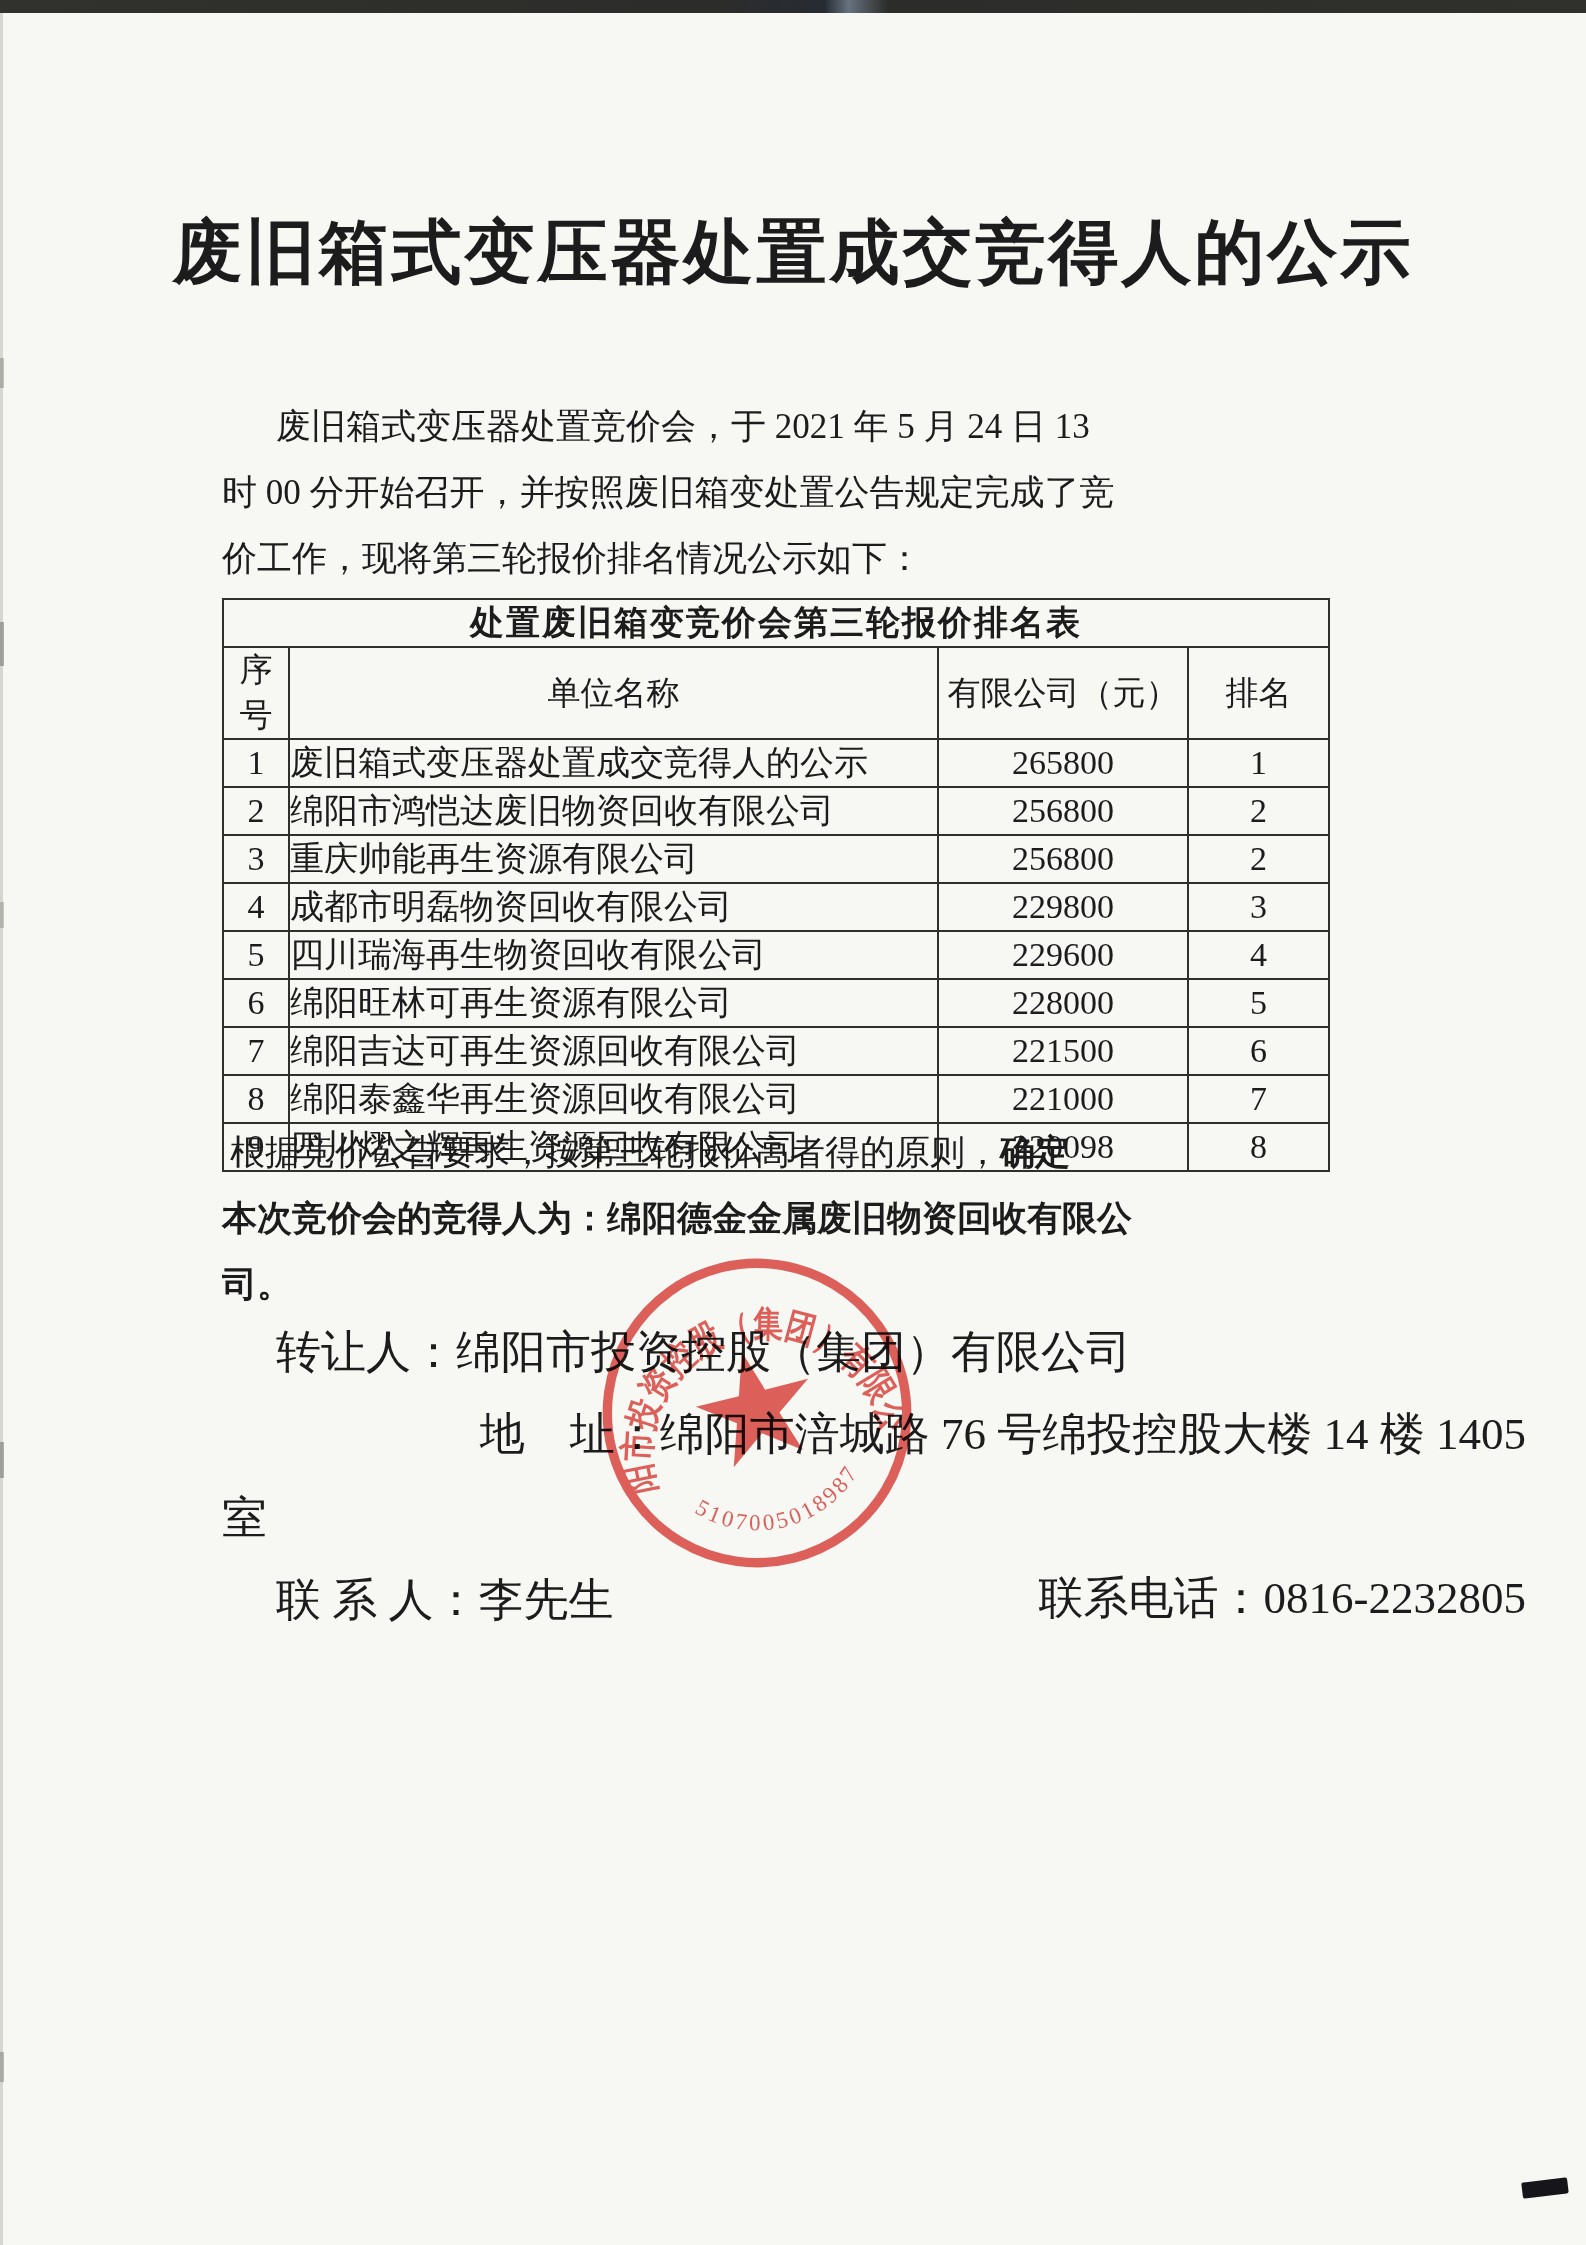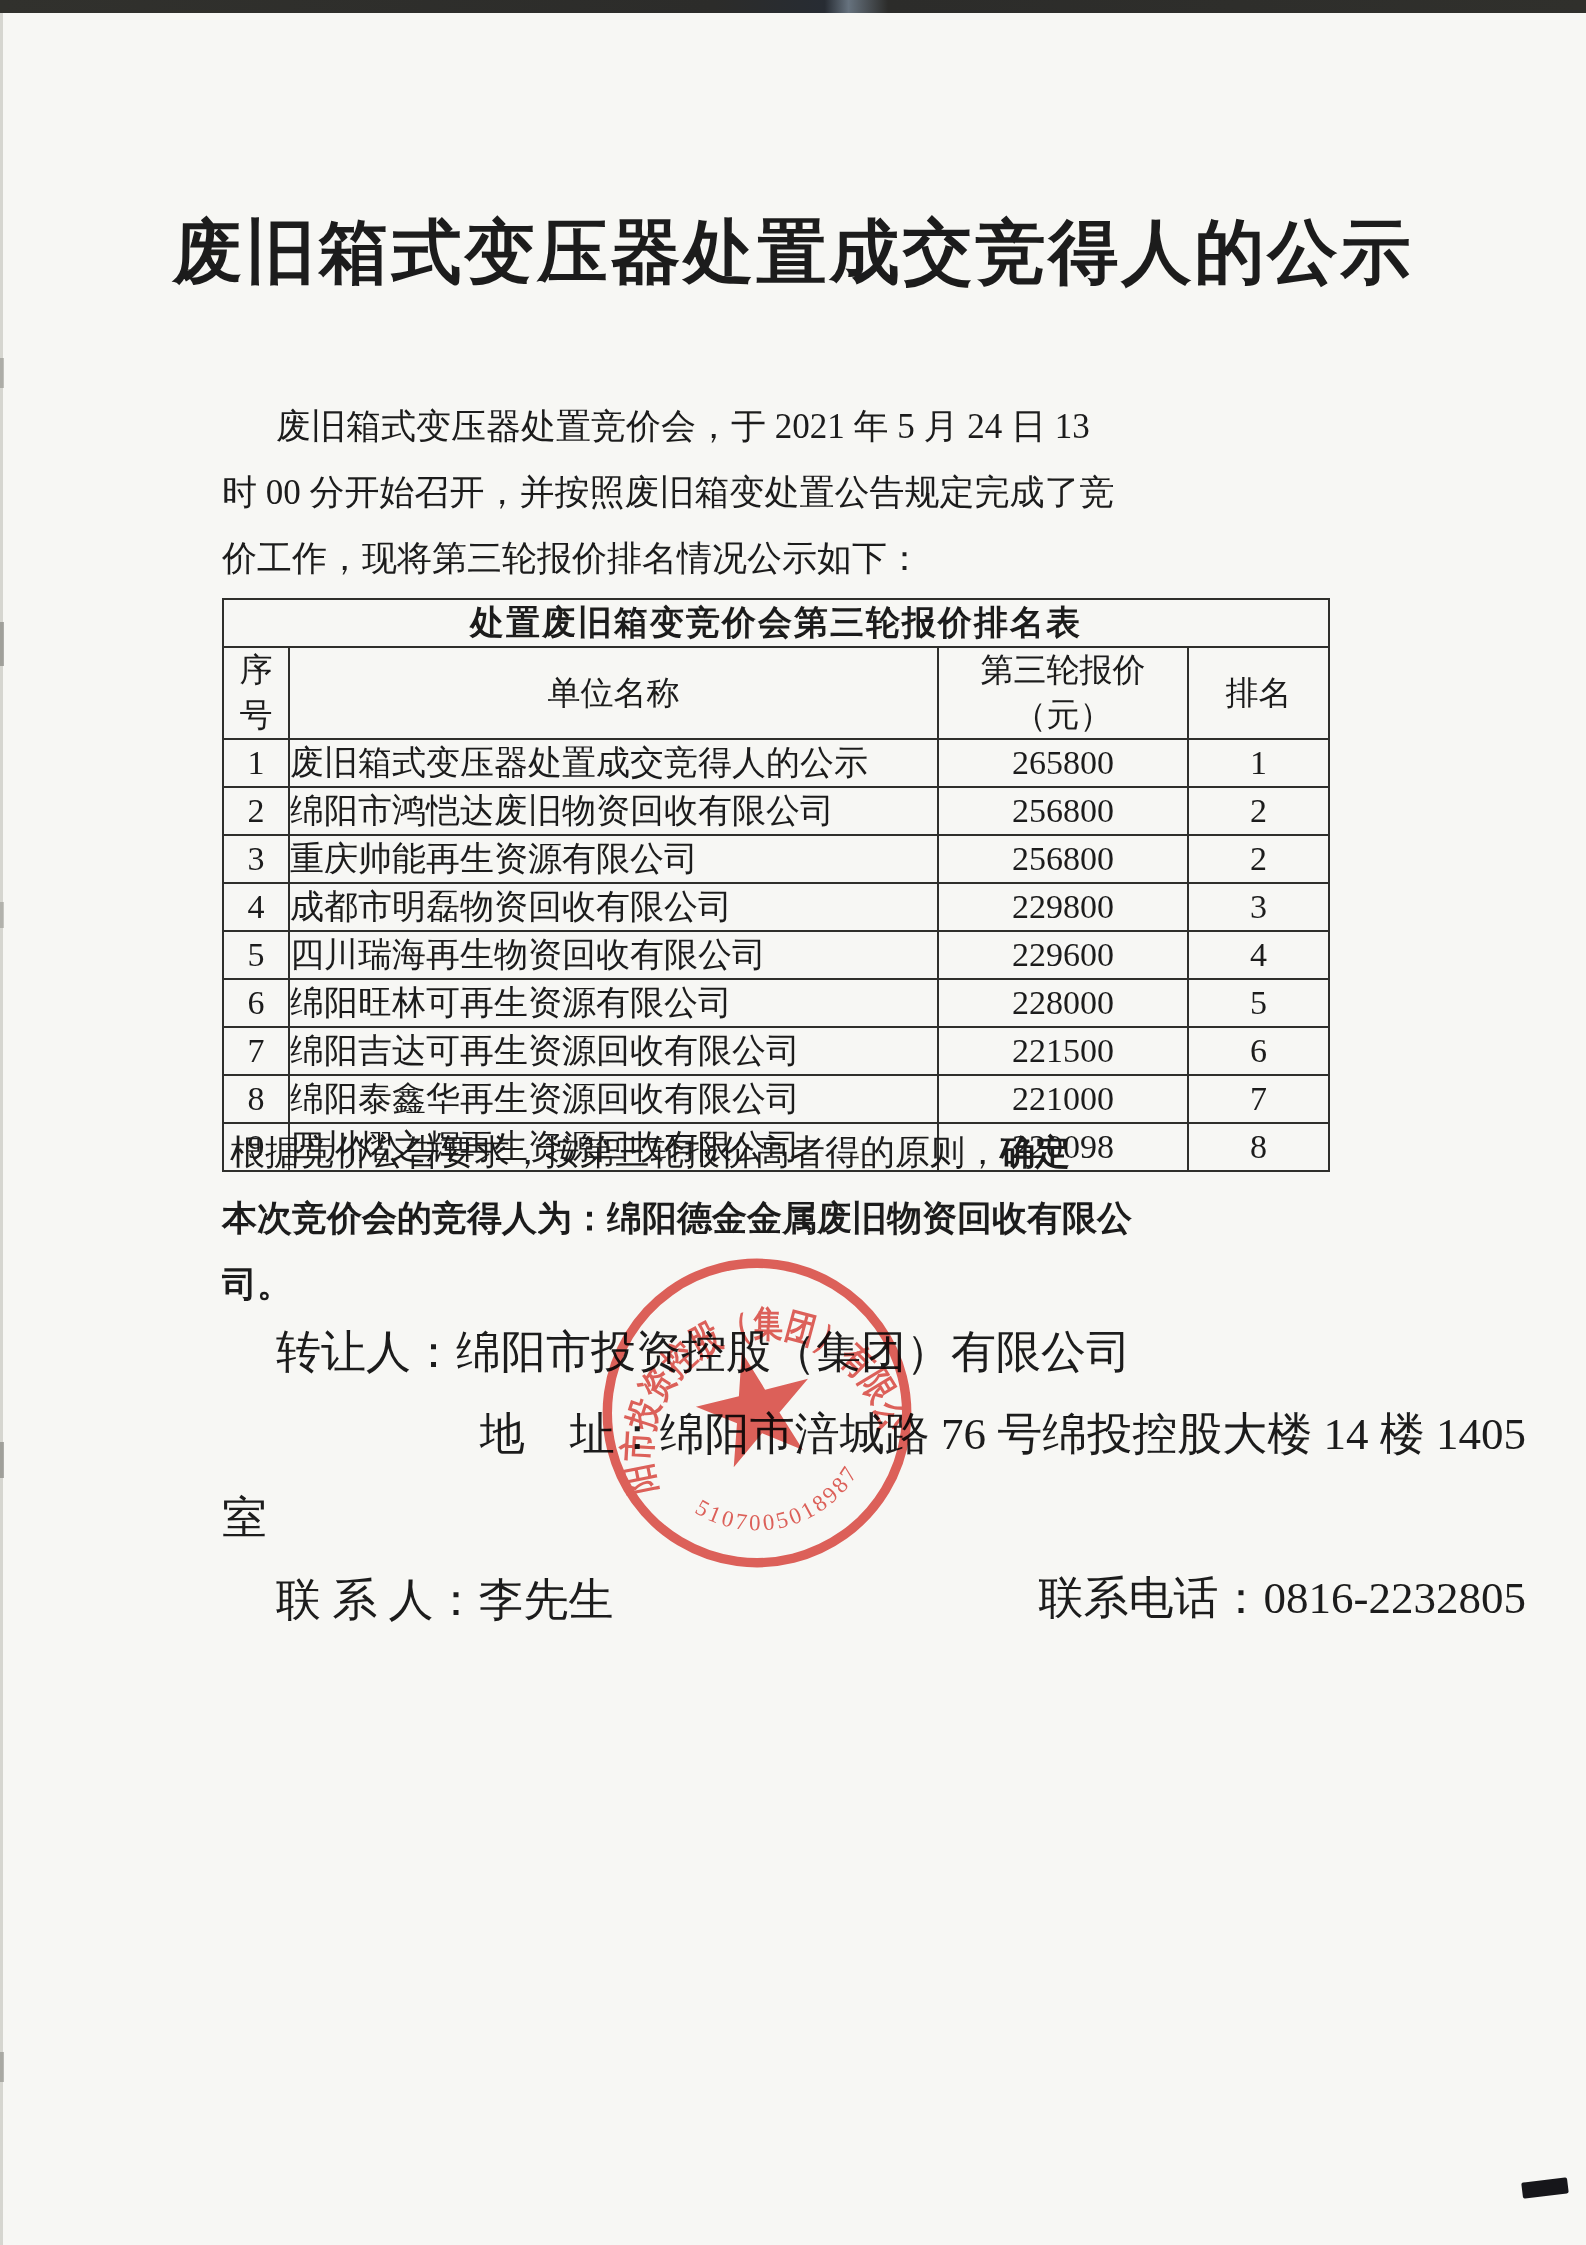--- a/index.html
+++ b/index.html
@@ -78,21 +78,21 @@
           <col style="width:250px;">
           <col style="width:141px;">
       </colgroup>
       <tbody>
           <tr>
             <td colspan="4" class="t-title">处置废旧箱变竞价会第三轮报价排名表</td>
           </tr>
       <tr>
         <th>序号</th>
         <th>单位名称</th>
-        <th>第三轮报价（元）</th>
+        <th>有限公司（元）</th>
         <th>排名</th>
       </tr>
       <tr>
         <td class="c-no">1</td>
         <td class="c-company">废旧箱式变压器处置成交竞得人的公示</td>
         <td class="c-bid">265800</td>
         <td class="c-rank">1</td>
       </tr>
       <tr>
         <td class="c-no">2</td>

